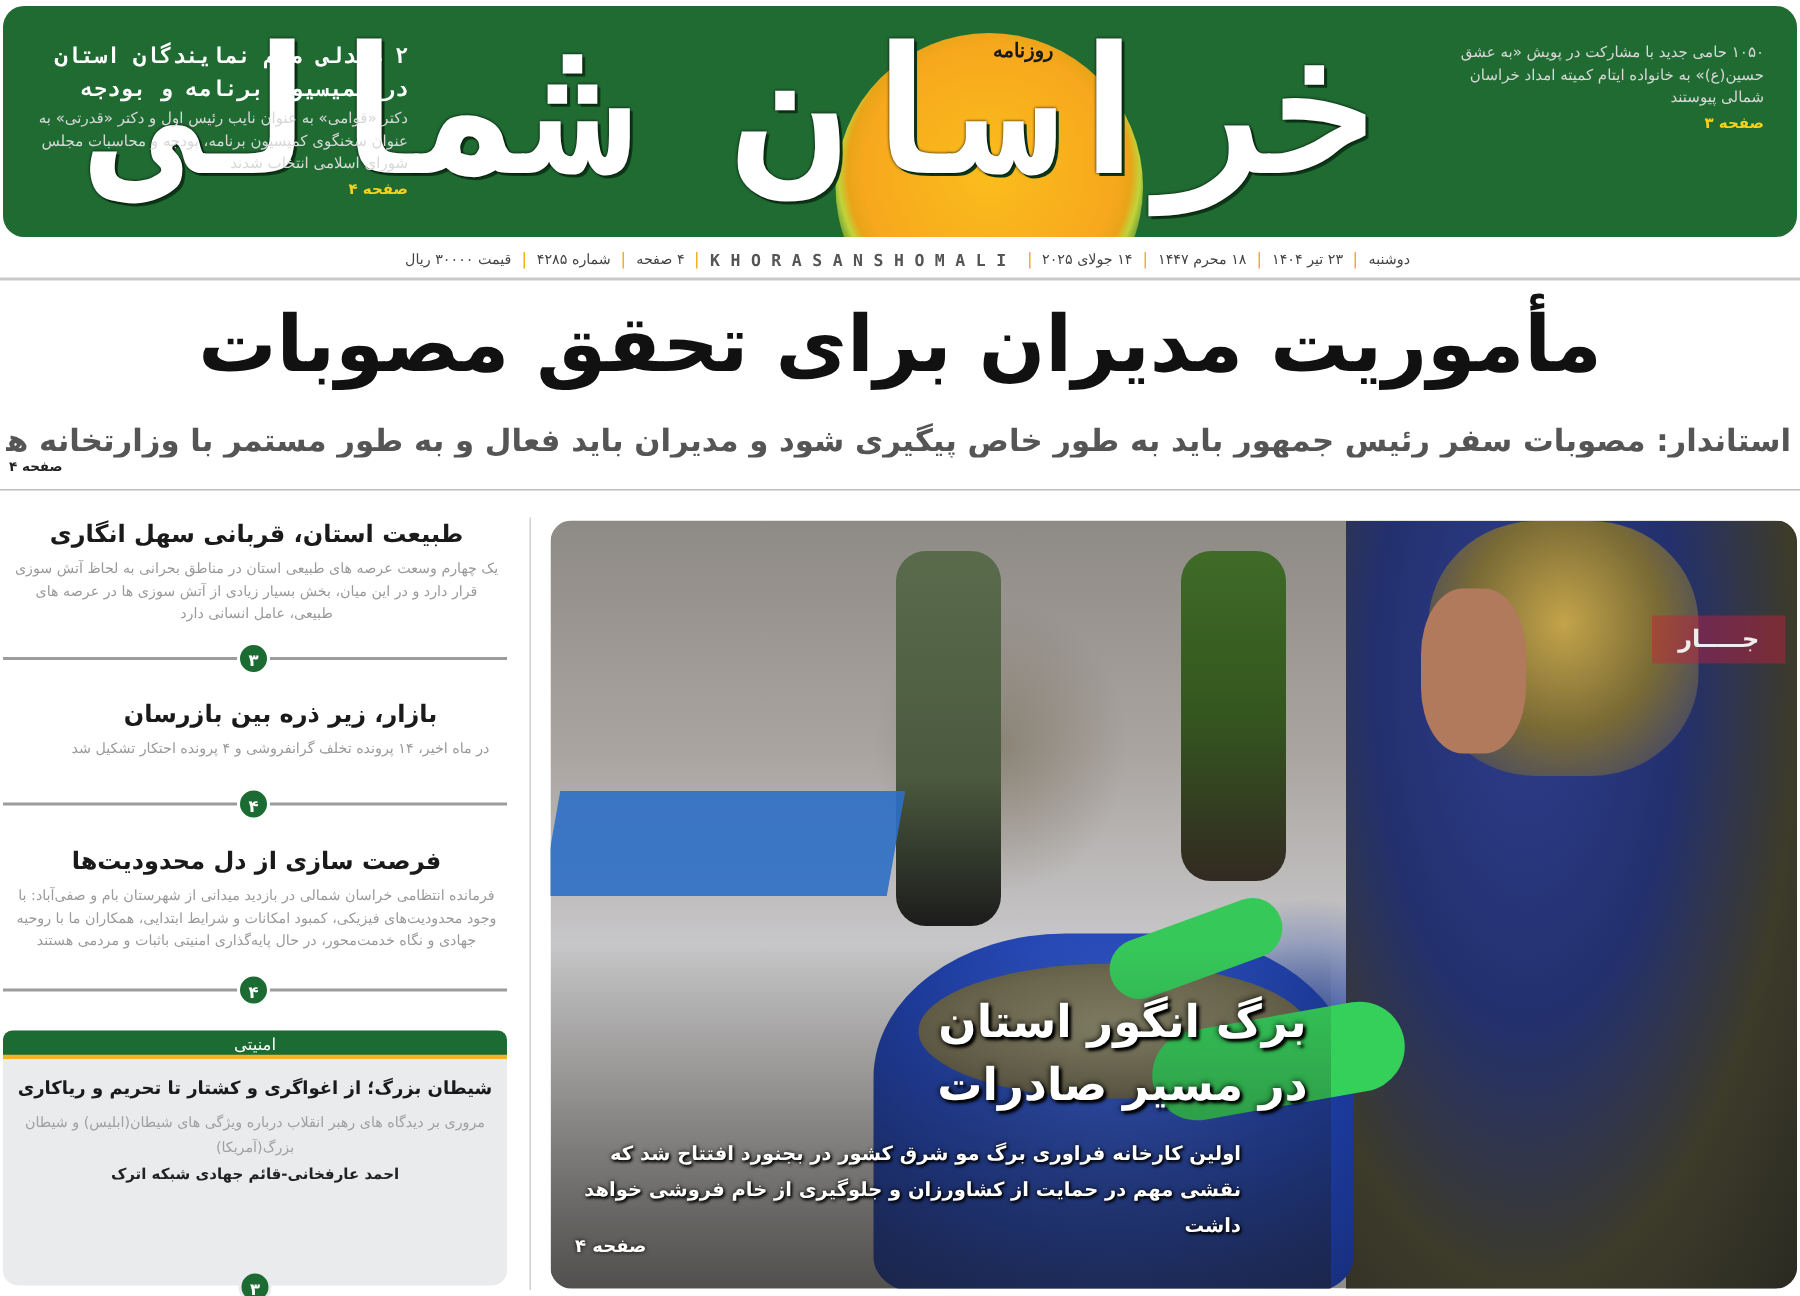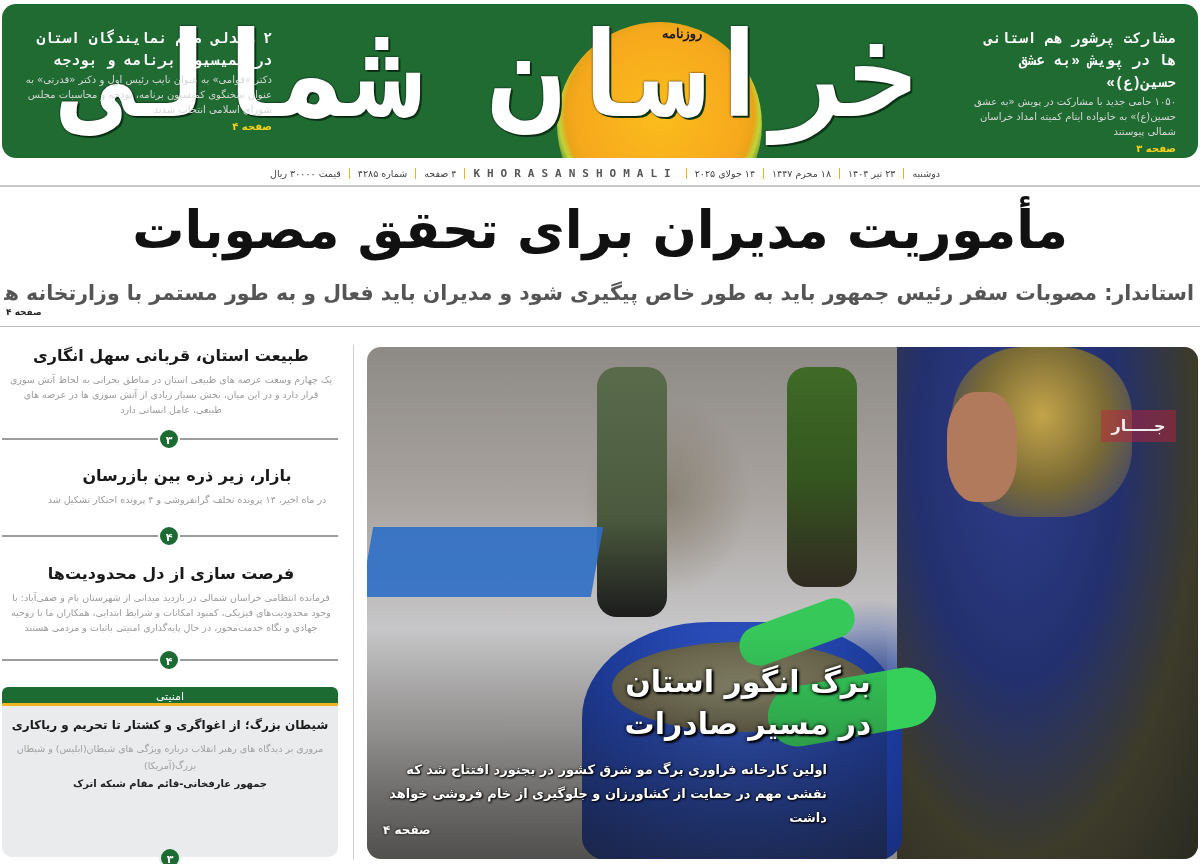--- a/index.html
+++ b/index.html
@@ -67,21 +67,21 @@
   .photo .leaves { position: absolute; left: 245px; top: 295px; width: 260px; height: 90px; background: radial-gradient(ellipse at 50% 50%, #8c8a6d 0%, #6f6a50 60%, #4f4a35 100%); border-radius: 50%; }
   .photo .glove { position: absolute; left: 400px; top: 330px; width: 170px; height: 60px; background: #35d05a; border-radius: 40px; transform: rotate(-10deg); }
   .photo .glove2 { position: absolute; left: 370px; top: 265px; width: 120px; height: 40px; background: #36c95a; border-radius: 30px; transform: rotate(-20deg); }
   .photo .woman { position: absolute; left: 530px; top: 0; width: 301px; height: 512px; background: radial-gradient(ellipse at 40% 20%, #2e3d8c 0%, #23306e 40%, #3d3b2a 70%, #2a2a22 100%); }
   .photo .scarf { position: absolute; left: 585px; top: 0; width: 180px; height: 170px; background: radial-gradient(ellipse at 50% 40%, #c4a44a 0%, #7a6b35 50%, #2f3a7a 100%); border-radius: 40%; }
   .photo .face { position: absolute; left: 580px; top: 45px; width: 70px; height: 110px; background: #b27a5c; border-radius: 40%; }
   .photo .cart { position: absolute; left: 0; top: 180px; width: 230px; height: 70px; background: #2e6fc7; transform: skewX(-10deg); opacity: 0.9; }
   .photo .worker1 { position: absolute; left: 230px; top: 20px; width: 70px; height: 250px; background: linear-gradient(180deg, #5a6b4c 0%, #4b5a3e 60%, #1c1c1c 100%); border-radius: 20px; }
   .photo .worker2 { position: absolute; left: 420px; top: 20px; width: 70px; height: 220px; background: linear-gradient(180deg, #3f6b27 0%, #34561f 50%, #322a22 100%); border-radius: 20px; }
   .photo .shade { position: absolute; left: 0; bottom: 0; width: 520px; height: 230px; background: linear-gradient(0deg, rgba(30,30,30,0.55), rgba(30,30,30,0)); }
-  .photo .watermark { position: absolute; left: 734px; top: 63px; width: 75px; height: 32px; background: rgba(200,30,60,0.45); color: #eee; font-size: 16px; font-weight: bold; text-align: center; line-height: 32px; }
+  .photo .watermark { position: absolute; left: 734px; top: 63px; width: 89px; height: 32px; background: rgba(200,30,60,0.45); color: #eee; font-size: 16px; font-weight: bold; text-align: center; line-height: 32px; }
 
   .photo .cap-title { position: absolute; right: 300px; top: 314px; width: 300px; text-align: center; color: #fff; font-size: 30px; font-weight: 900; line-height: 42px; direction: rtl;
                       text-shadow: 0 0 4px #000, 2px 2px 2px #000; }
   .photo .cap-body { position: absolute; left: 10px; top: 411px; width: 450px; text-align: right; color: #fff; font-size: 13px; font-weight: bold; line-height: 24px; direction: rtl;
                      text-shadow: 0 0 3px #000, 1px 1px 2px #000; }
   .photo .cap-page { position: absolute; left: 16px; top: 476px; color: #fff; font-size: 12px; font-weight: bold; direction: rtl; text-shadow: 0 0 3px #000; }
 </style>
 </head>
 <body>
 
@@ -90,21 +90,20 @@
   <div class="logo-text">خراسان شمالی</div>
   <div class="daily-label">روزنامه</div>
 
   <div class="teaser teaser-left">
     <div class="t-title">۲ صندلی مهم نمایندگان استان در کمیسیون برنامه و بودجه</div>
     <div class="t-body">دکتر «قوامی» به عنوان نایب رئیس اول و دکتر «قدرتی» به عنوان سخنگوی کمیسیون برنامه، بودجه و محاسبات مجلس شورای اسلامی انتخاب شدند</div>
     <div class="t-page">صفحه ۴</div>
   </div>
 
   <div class="teaser teaser-right">
-    <div class="t-title">مشارکت پرشور هم استانی ها در پویش «به عشق حسین(ع)»</div>
     <div class="t-body">۱۰۵۰ حامی جدید با مشارکت در پویش «به عشق حسین(ع)» به خانواده ایتام کمیته امداد خراسان شمالی پیوستند</div>
     <div class="t-page">صفحه ۳</div>
   </div>
 </div>
 
 <div class="infostrip">
   <span>دوشنبه</span>
   <span class="sep"></span>
   <span>۲۳ تیر ۱۴۰۴</span>
   <span class="sep"></span>
@@ -153,21 +152,21 @@
   <div class="divider d3">
     <div class="line"></div>
     <div class="badge">۴</div>
   </div>
 </div>
 
 <div class="editorial">
   <div class="e-head">امنیتی</div>
   <div class="e-title">شیطان بزرگ؛ از اغواگری و کشتار تا تحریم و ریاکاری</div>
   <div class="e-body">مروری بر دیدگاه های رهبر انقلاب درباره ویژگی های شیطان(ابلیس) و شیطان بزرگ(آمریکا)</div>
-  <div class="e-author">جمهور عارفخانی-قائم مقام شبکه اترک</div>
+  <div class="e-author">احمد عارفخانی-قائم جهادی شبکه اترک</div>
   <div class="badge">۳</div>
 </div>
 
 <div class="col-sep"></div>
 
 <div class="photo">
   <div class="worker1"></div>
   <div class="worker2"></div>
   <div class="cart"></div>
   <div class="woman"></div>

